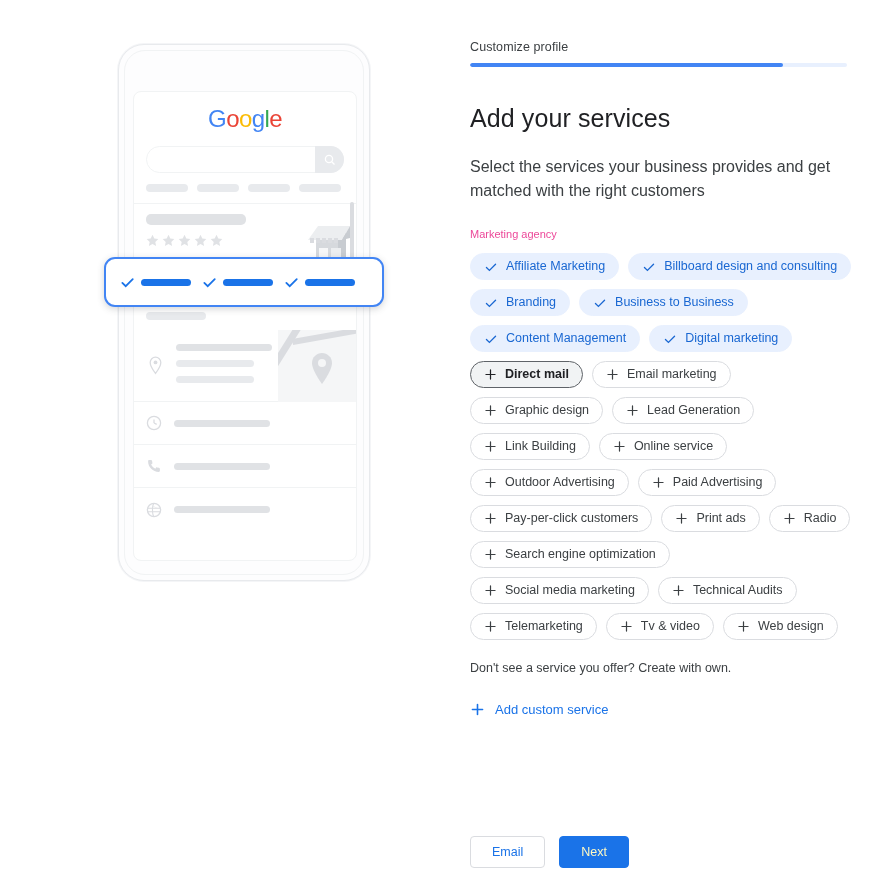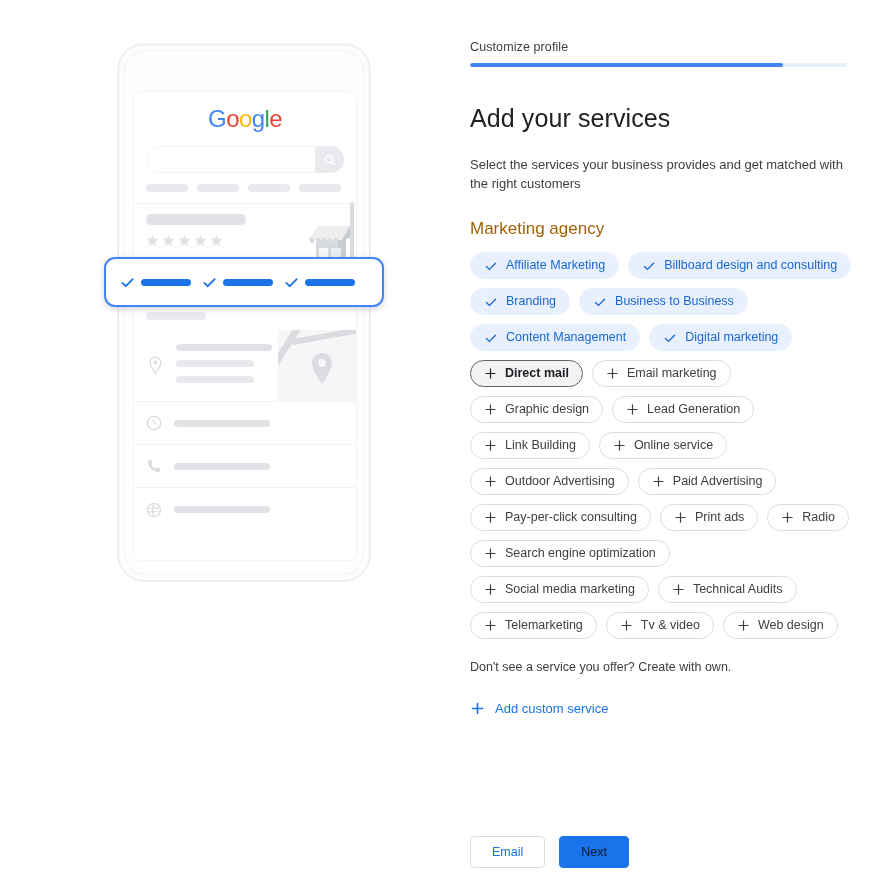--- a/index.html
+++ b/index.html
@@ -160,25 +160,25 @@
     height: 4px; width: 377px; background: #e8f0fe;
     border-radius: 2px; overflow: hidden; position: relative;
   }
   .progress-fill { height: 100%; background: #4285f4; border-radius: 2px; }
 
   h1.title {
     font-size: 25px; font-weight: 400; color: #202124;
     margin: 37px 0 0 0; letter-spacing: .1px;
   }
   .subtitle {
-    font-size: 13px; color: #3c4043; line-height: 1.47;
+    font-size: 16px; color: #3c4043; line-height: 1.47;
     margin: 22px 0 0 0; width: 373px;
   }
   .section-label {
-    font-size: 17px; color: #a16207; font-weight: 400;
+    font-size: 11px; color: #ec4899; font-weight: 400;
     margin: 26px 0 0 0;
   }
 
   .chips { margin-top: 13px; width: 390px; }
   .chip-line { display: flex; gap: 9px; margin-bottom: 9px; }
 
   .chip {
     display: inline-flex; align-items: center; gap: 8px;
     height: 27px; padding: 0 13px;
     border-radius: 14px;
@@ -211,21 +211,21 @@
     position: absolute; left: 0; bottom: 8px;
     display: flex; align-items: center; gap: 14px;
   }
   .btn {
     height: 32px; border-radius: 4px; font-size: 12.5px;
     font-weight: 500; cursor: pointer; padding: 0 21px;
     display: inline-flex; align-items: center; justify-content: center;
     line-height: 1;
   }
   .btn-skip { background: #fff; border: 1px solid #dadce0; color: #1a73e8; }
-  .btn-next { background: #1a73e8; border: 1px solid #1a73e8; color: #0f172a; }
+  .btn-next { background: #1a73e8; border: 1px solid #1a73e8; color: #fef9c3; }
 </style>
 </head>
 <body>
 
 <div class="page">
 
   <div class="left-pane">
 
     <div class="phone">
       <div class="phone-inner-edge"></div>
@@ -516,21 +516,21 @@
             <span>Paid Advertising</span>
           </div>
         </div>
         <div class="chip-line">
           <div class="chip">
             <span class="ic">
               <svg width="13" height="13" viewBox="0 0 16 16">
                 <path d="M8 2.4v11.2M2.4 8h11.2" stroke="currentColor" stroke-width="1.5" stroke-linecap="round"></path>
               </svg>
             </span>
-            <span>Pay-per-click consulting</span>
+            <span>Pay-per-click customers</span>
           </div>
           <div class="chip">
             <span class="ic">
               <svg width="13" height="13" viewBox="0 0 16 16">
                 <path d="M8 2.4v11.2M2.4 8h11.2" stroke="currentColor" stroke-width="1.5" stroke-linecap="round"></path>
               </svg>
             </span>
             <span>Print ads</span>
           </div>
           <div class="chip">

